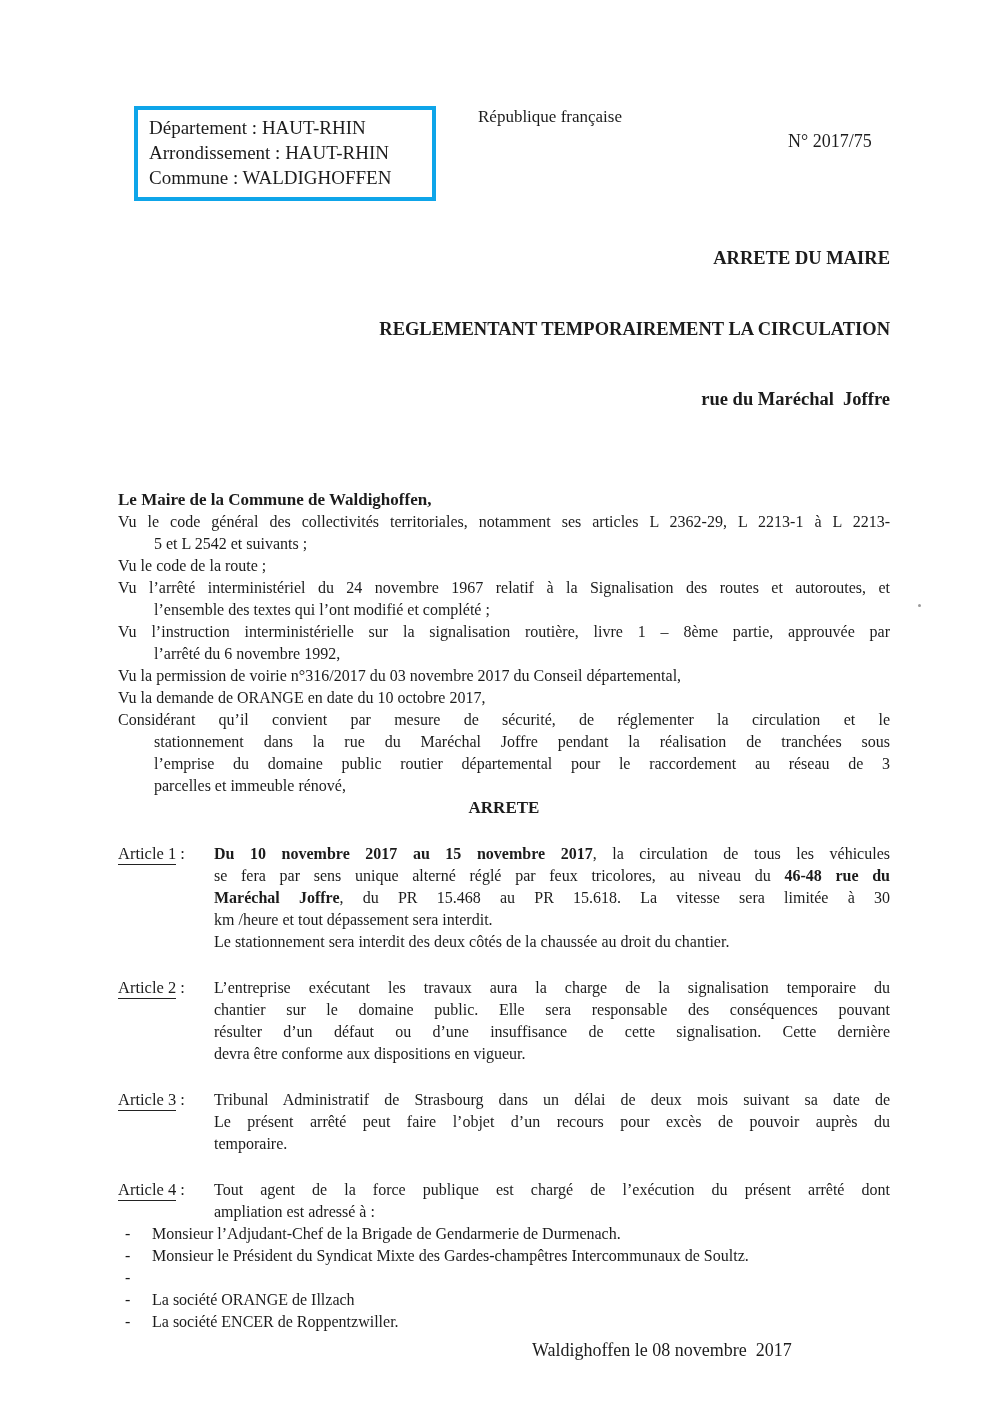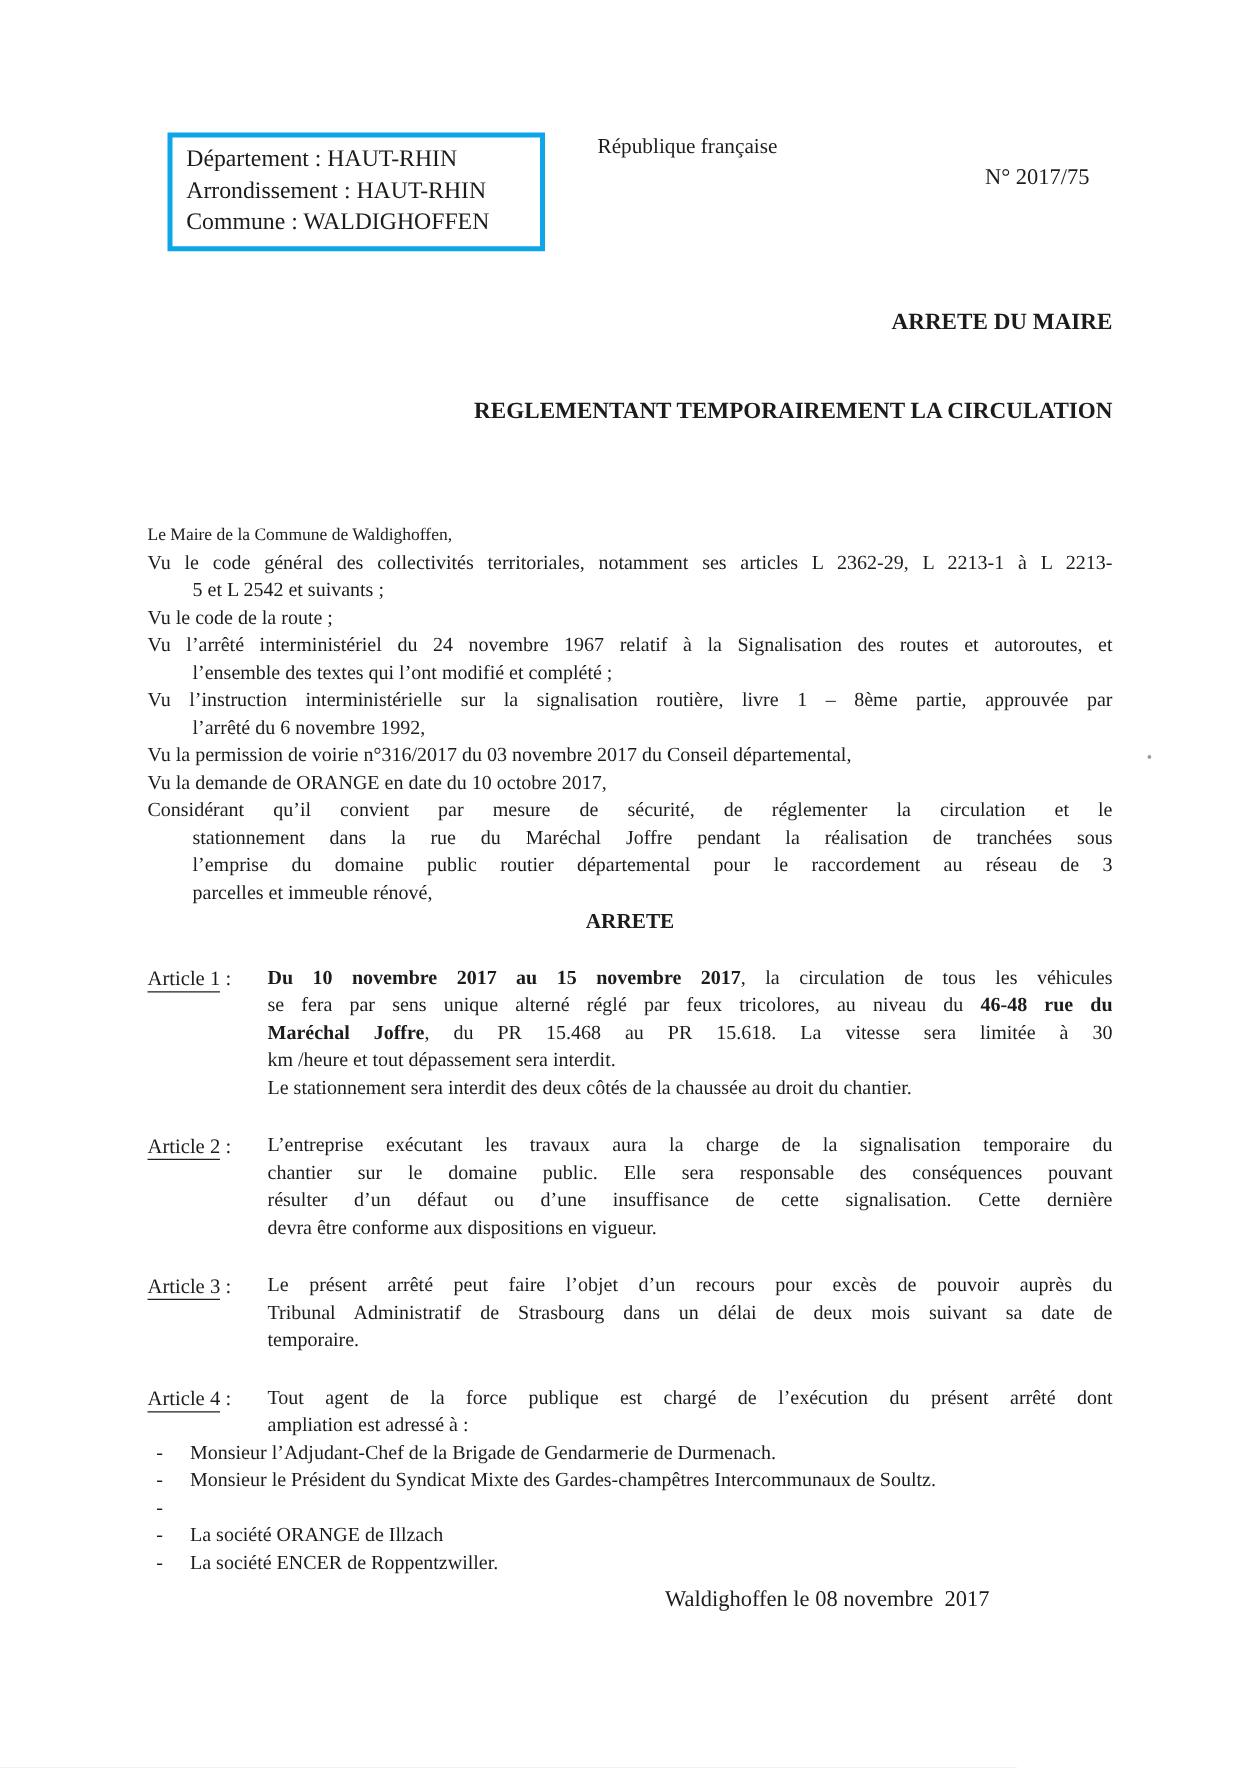--- a/index.html
+++ b/index.html
@@ -11,21 +11,21 @@
   .hdr{position:relative;height:88px;}
   .id-box{position:absolute;left:16px;top:2px;width:302px;box-sizing:border-box;
           border:4px solid #0ea5e9;padding:5px 11px 7px;font-size:19px;line-height:25px;white-space:nowrap;}
   .republic{position:absolute;left:360px;top:2px;font-size:17px;}
   .doc-num{position:absolute;left:670px;top:26px;font-size:18px;}
 
   
   .title{margin-top:8px;text-align:right;font-weight:700;font-size:18.5px;line-height:23.5px;white-space:pre;}
 
   
-  .intro{margin-top:30px;font-size:14px;}
+  .intro{margin-top:30px;font-size:17px;font-weight:bold;}
   .ln{min-height:22px;}
   .jl{text-align:justify;text-align-last:justify;}
   .cont{padding-left:36px;}
   .arrete{text-align:center;font-weight:700;font-size:17px;margin-top:0;}
 
   .article{display:flex;margin-top:24px;}
   .alabel{width:96px;flex:none;font-size:16.5px;white-space:nowrap;}
   .u{border-bottom:1.4px solid #222;padding-bottom:1px;}
   .abody{flex:1;min-width:0;}
   .abody b{font-weight:700;}
@@ -49,20 +49,21 @@
         <div>Arrondissement : HAUT-RHIN</div>
         <div>Commune : WALDIGHOFFEN</div>
       </div>
       <div class="republic">République française</div>
       <div class="doc-num">N° 2017/75</div>
     </div>
 
     <div class="title">
       <div>ARRETE DU MAIRE</div>
       <div>REGLEMENTANT TEMPORAIREMENT LA CIRCULATION</div>
+      <div>rue du Maréchal  Joffre</div>
     </div>
 
     <div class="intro">Le Maire de la Commune de Waldighoffen,</div>
 
     <div class="recitals">
       <div class="ln jl">Vu le code général des collectivités territoriales, notamment ses articles L 2362-29, L 2213-1 à L 2213-</div>
       <div class="ln cont">5 et L 2542 et suivants ;</div>
       <div class="ln">Vu le code de la route ;</div>
       <div class="ln jl">Vu l’arrêté interministériel du 24 novembre 1967 relatif à la Signalisation des routes et autoroutes, et</div>
       <div class="ln cont">l’ensemble des textes qui l’ont modifié et complété ;</div>
@@ -95,22 +96,22 @@
         <div class="ln jl"><span>L’entreprise exécutant les travaux aura la charge de la signalisation temporaire du</span></div>
         <div class="ln jl"><span>chantier sur le domaine public. Elle sera responsable des conséquences pouvant</span></div>
         <div class="ln jl"><span>résulter d’un défaut ou d’une insuffisance de cette signalisation. Cette dernière</span></div>
         <div class="ln"><span>devra être conforme aux dispositions en vigueur.</span></div>
       </div>
     </div>
 
     <div class="article">
       <div class="alabel"><span class="u">Article 3</span><span> :</span></div>
       <div class="abody">
+        <div class="ln jl"><span>Tribunal Administratif de Strasbourg dans un délai de deux mois suivant sa date de</span></div>
         <div class="ln jl"><span>Le présent arrêté peut faire l’objet d’un recours pour excès de pouvoir auprès du</span></div>
-        <div class="ln jl"><span>Tribunal Administratif de Strasbourg dans un délai de deux mois suivant sa date de</span></div>
         <div class="ln"><span>temporaire.</span></div>
       </div>
     </div>
 
     <div class="article">
       <div class="alabel"><span class="u">Article 4</span><span> :</span></div>
       <div class="abody">
         <div class="ln jl"><span>Tout agent de la force publique est chargé de l’exécution du présent arrêté dont</span></div>
         <div class="ln"><span>ampliation est adressé à :</span></div>
       </div>

